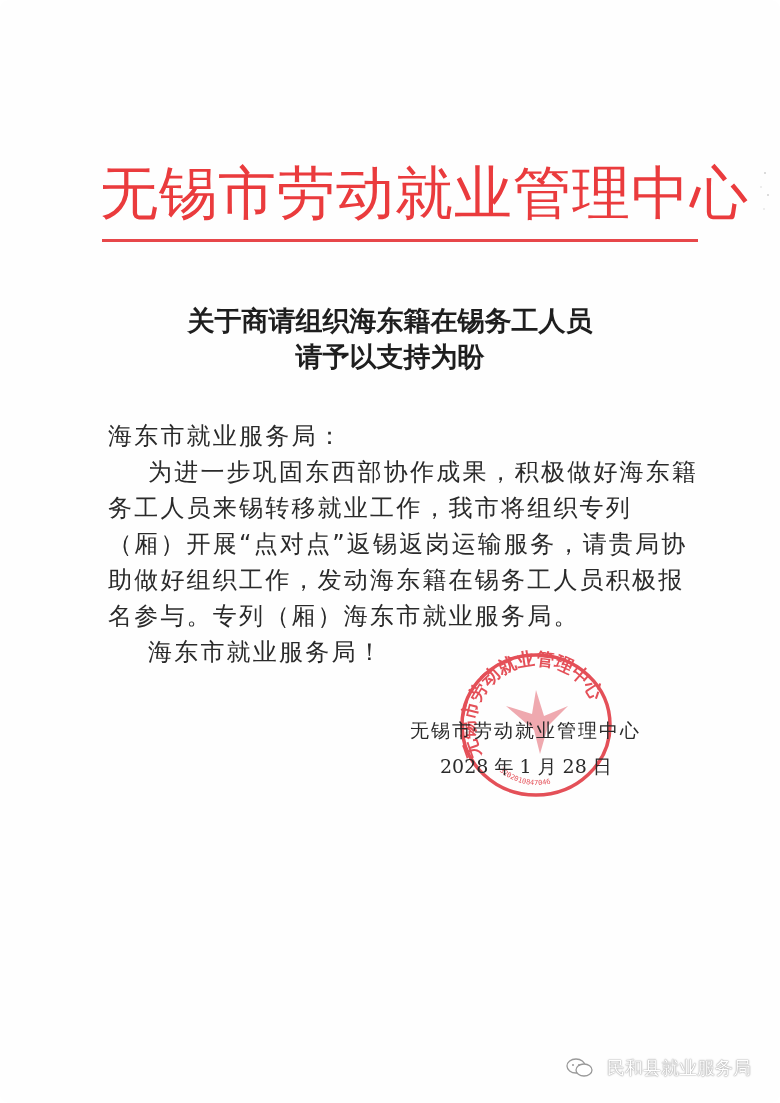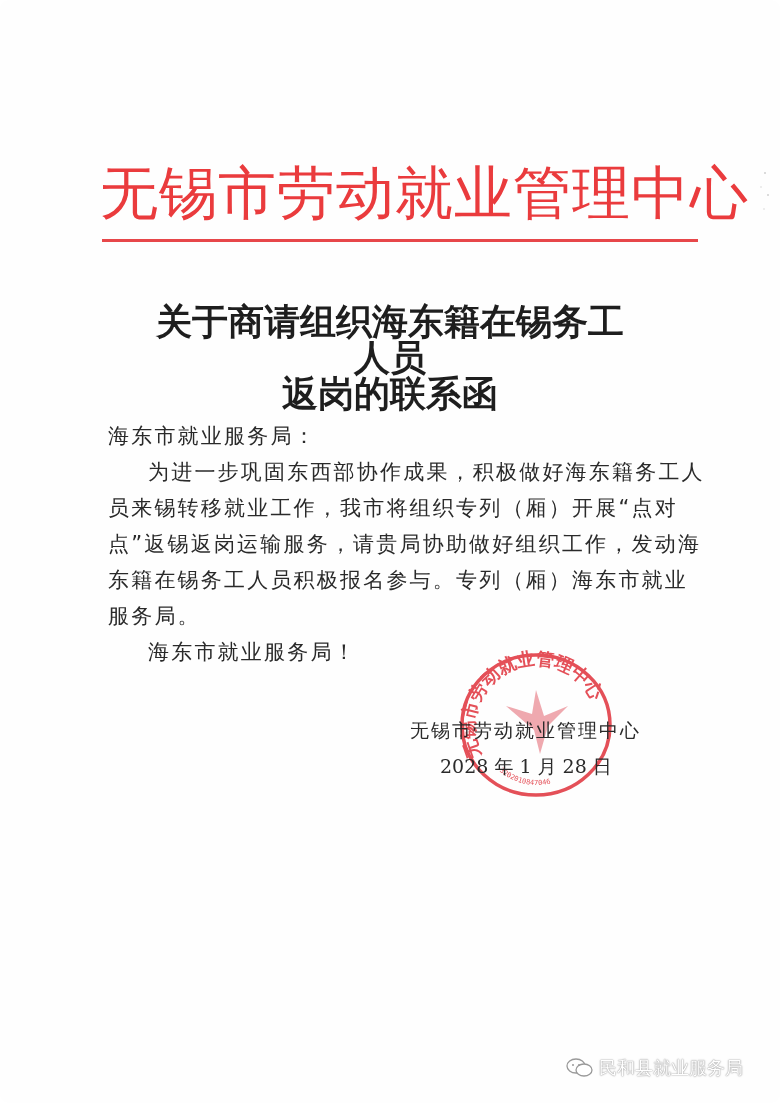--- a/index.html
+++ b/index.html
@@ -44,31 +44,31 @@
       background: #e7474a;
     }
     .doc-title {
       position: absolute;
       left: 150px;
       top: 303px;
       width: 480px;
       text-align: center;
       font-family: "DejaVu Serif", "Liberation Serif", serif;
       font-weight: bold;
-      font-size: 36px;
+      font-size: 27px;
       line-height: 36px;
       color: #1e1e1e;
     }
     .body-text {
       position: absolute;
       left: 108px;
       top: 418px;
       width: 600px;
       font-family: "DejaVu Sans", "Liberation Sans", sans-serif;
-      font-size: 21px;
+      font-size: 24px;
       line-height: 36px;
       color: #2a2a2a;
     }
     .body-text p {
       margin: 0;
       letter-spacing: 2.2px;
     }
     .body-text .indent { text-indent: 40px; }
     .signature {
       position: absolute;
@@ -92,21 +92,21 @@
       z-index: 2;
       opacity: 0.85;
     }
     .watermark {
       position: absolute;
       left: 565px;
       top: 1054px;
       height: 28px;
       display: flex;
       align-items: center;
-      gap: 4px;
+      gap: 12px;
       font-family: Liberation Serif, serif;
       font-size: 18px;
       color: #ffffff;
       text-shadow: 0 0 1px #888, 0 0 2px #aaa;
     }
     .watermark svg { display: block; }
     .speck-marks {
       position: absolute;
       left: 755px;
       top: 165px;
@@ -124,21 +124,21 @@
 
   <svg class="speck-marks" viewBox="0 0 20 60">
     <circle cx="10" cy="8" r="1" fill="#cfcfcf"></circle>
     <circle cx="6" cy="22" r="0.8" fill="#d8d8d8"></circle>
     <circle cx="13" cy="30" r="1" fill="#d0d0d0"></circle>
     <circle cx="9" cy="44" r="0.8" fill="#d8d8d8"></circle>
   </svg>
 
   <div class="doc-title">
     <div>关于商请组织海东籍在锡务工人员</div>
-    <div>返岗的联系函</div>
+    <div>请予以支持为盼</div>
   </div>
 
   <div class="body-text">
     <p>海东市就业服务局：</p>
     <p class="indent">为进一步巩固东西部协作成果，积极做好海东籍务工人员来锡转移就业工作，我市将组织专列（厢）开展“点对点”返锡返岗运输服务，请贵局协助做好组织工作，发动海东籍在锡务工人员积极报名参与。专列（厢）海东市就业服务局。</p>
     <p class="indent">海东市就业服务局！</p>
   </div>
 
   <svg class="seal" viewBox="0 0 160 150">
     <defs>

